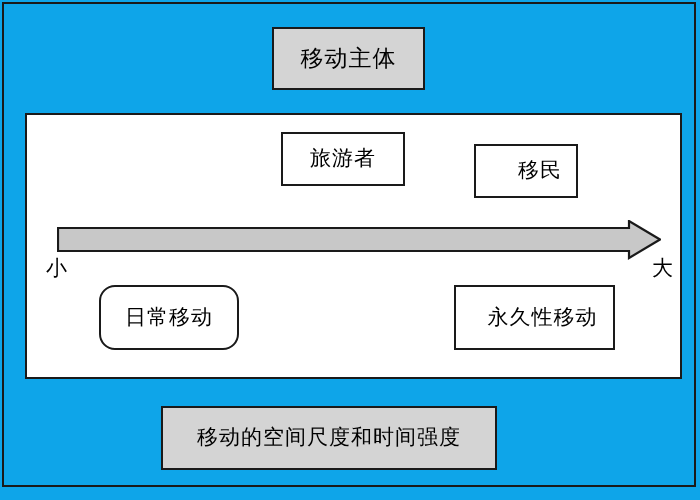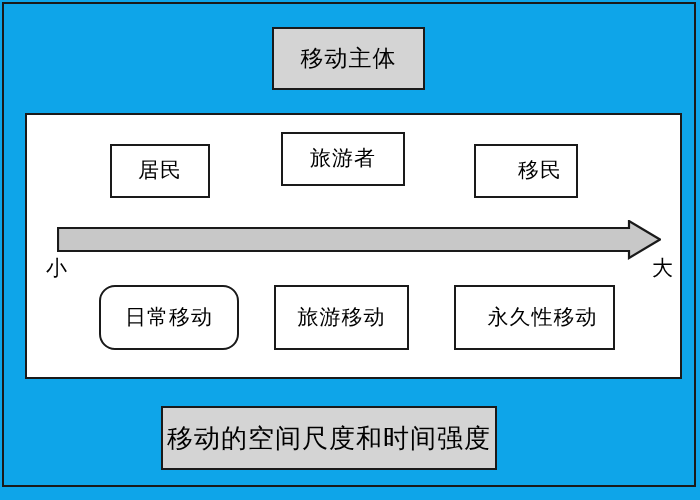--- a/index.html
+++ b/index.html
@@ -62,21 +62,21 @@
     top: 27px;
     width: 153px;
     height: 63px;
     font-size: 23px;
   }
   .caption-box {
     left: 161px;
     top: 406px;
     width: 336px;
     height: 64px;
-    font-size: 26px;
+    font-size: 21px;
   }
   .subject-1 { left: 108px; top: 142px; width: 100px; height: 54px; }
   .subject-2 { left: 279px; top: 142px; width: 124px; height: 54px; }
   .subject-3 { left: 472px; top: 142px; width: 104px; height: 54px; }
   .mobility-1 { left: 97px;  top: 283px; width: 140px; height: 65px; border-radius: 16px; }
   .mobility-2 { left: 272px; top: 283px; width: 135px; height: 65px; }
   .mobility-3 { left: 452px; top: 283px; width: 161px; height: 65px; }
   
   .arrow-wrap {
     position: absolute;
@@ -102,39 +102,37 @@
 <body>
 
 <div id="figure">
 
   <div class="outer-border"></div>
 
   <div class="node shaded title-box">移动主体</div>
 
   <div class="inner-frame">
 
-    <div class="node subject-1" style="left:83px; top:29px;">居民</div>
 
     <div class="node subject-2" style="left:254px; top:17px;">旅游者</div>
 
     <div class="node subject-3" style="left:447px; top:29px;padding-left:28px;">移民</div>
 
     <div class="arrow-wrap" style="left:30px; top:105px;">
       <svg width="604" height="40" viewBox="0 0 604 40" xmlns="http://www.w3.org/2000/svg">
         <polygon points="1,8 572,8 572,1 603,19.5 572,38 572,31 1,31" fill="#c8c8c8" stroke="#1a1a1a" stroke-width="2.2" stroke-linejoin="miter"></polygon>
       </svg>
     </div>
 
     <div class="axis-label low" style="left:19px; top:143px;">小</div>
 
     <div class="axis-label high" style="left:625px; top:143px;">大</div>
 
     <div class="node mobility-1" style="left:72px; top:170px;">日常移动</div>
 
-    <div class="node mobility-2" style="left:247px; top:170px;">旅游移动</div>
 
     <div class="node mobility-3" style="left:427px; top:170px;padding-left:16px;">永久性移动</div>
 
   </div>
 
   <div class="node shaded caption-box">移动的空间尺度和时间强度</div>
 
 </div>
 
 </body></html>

